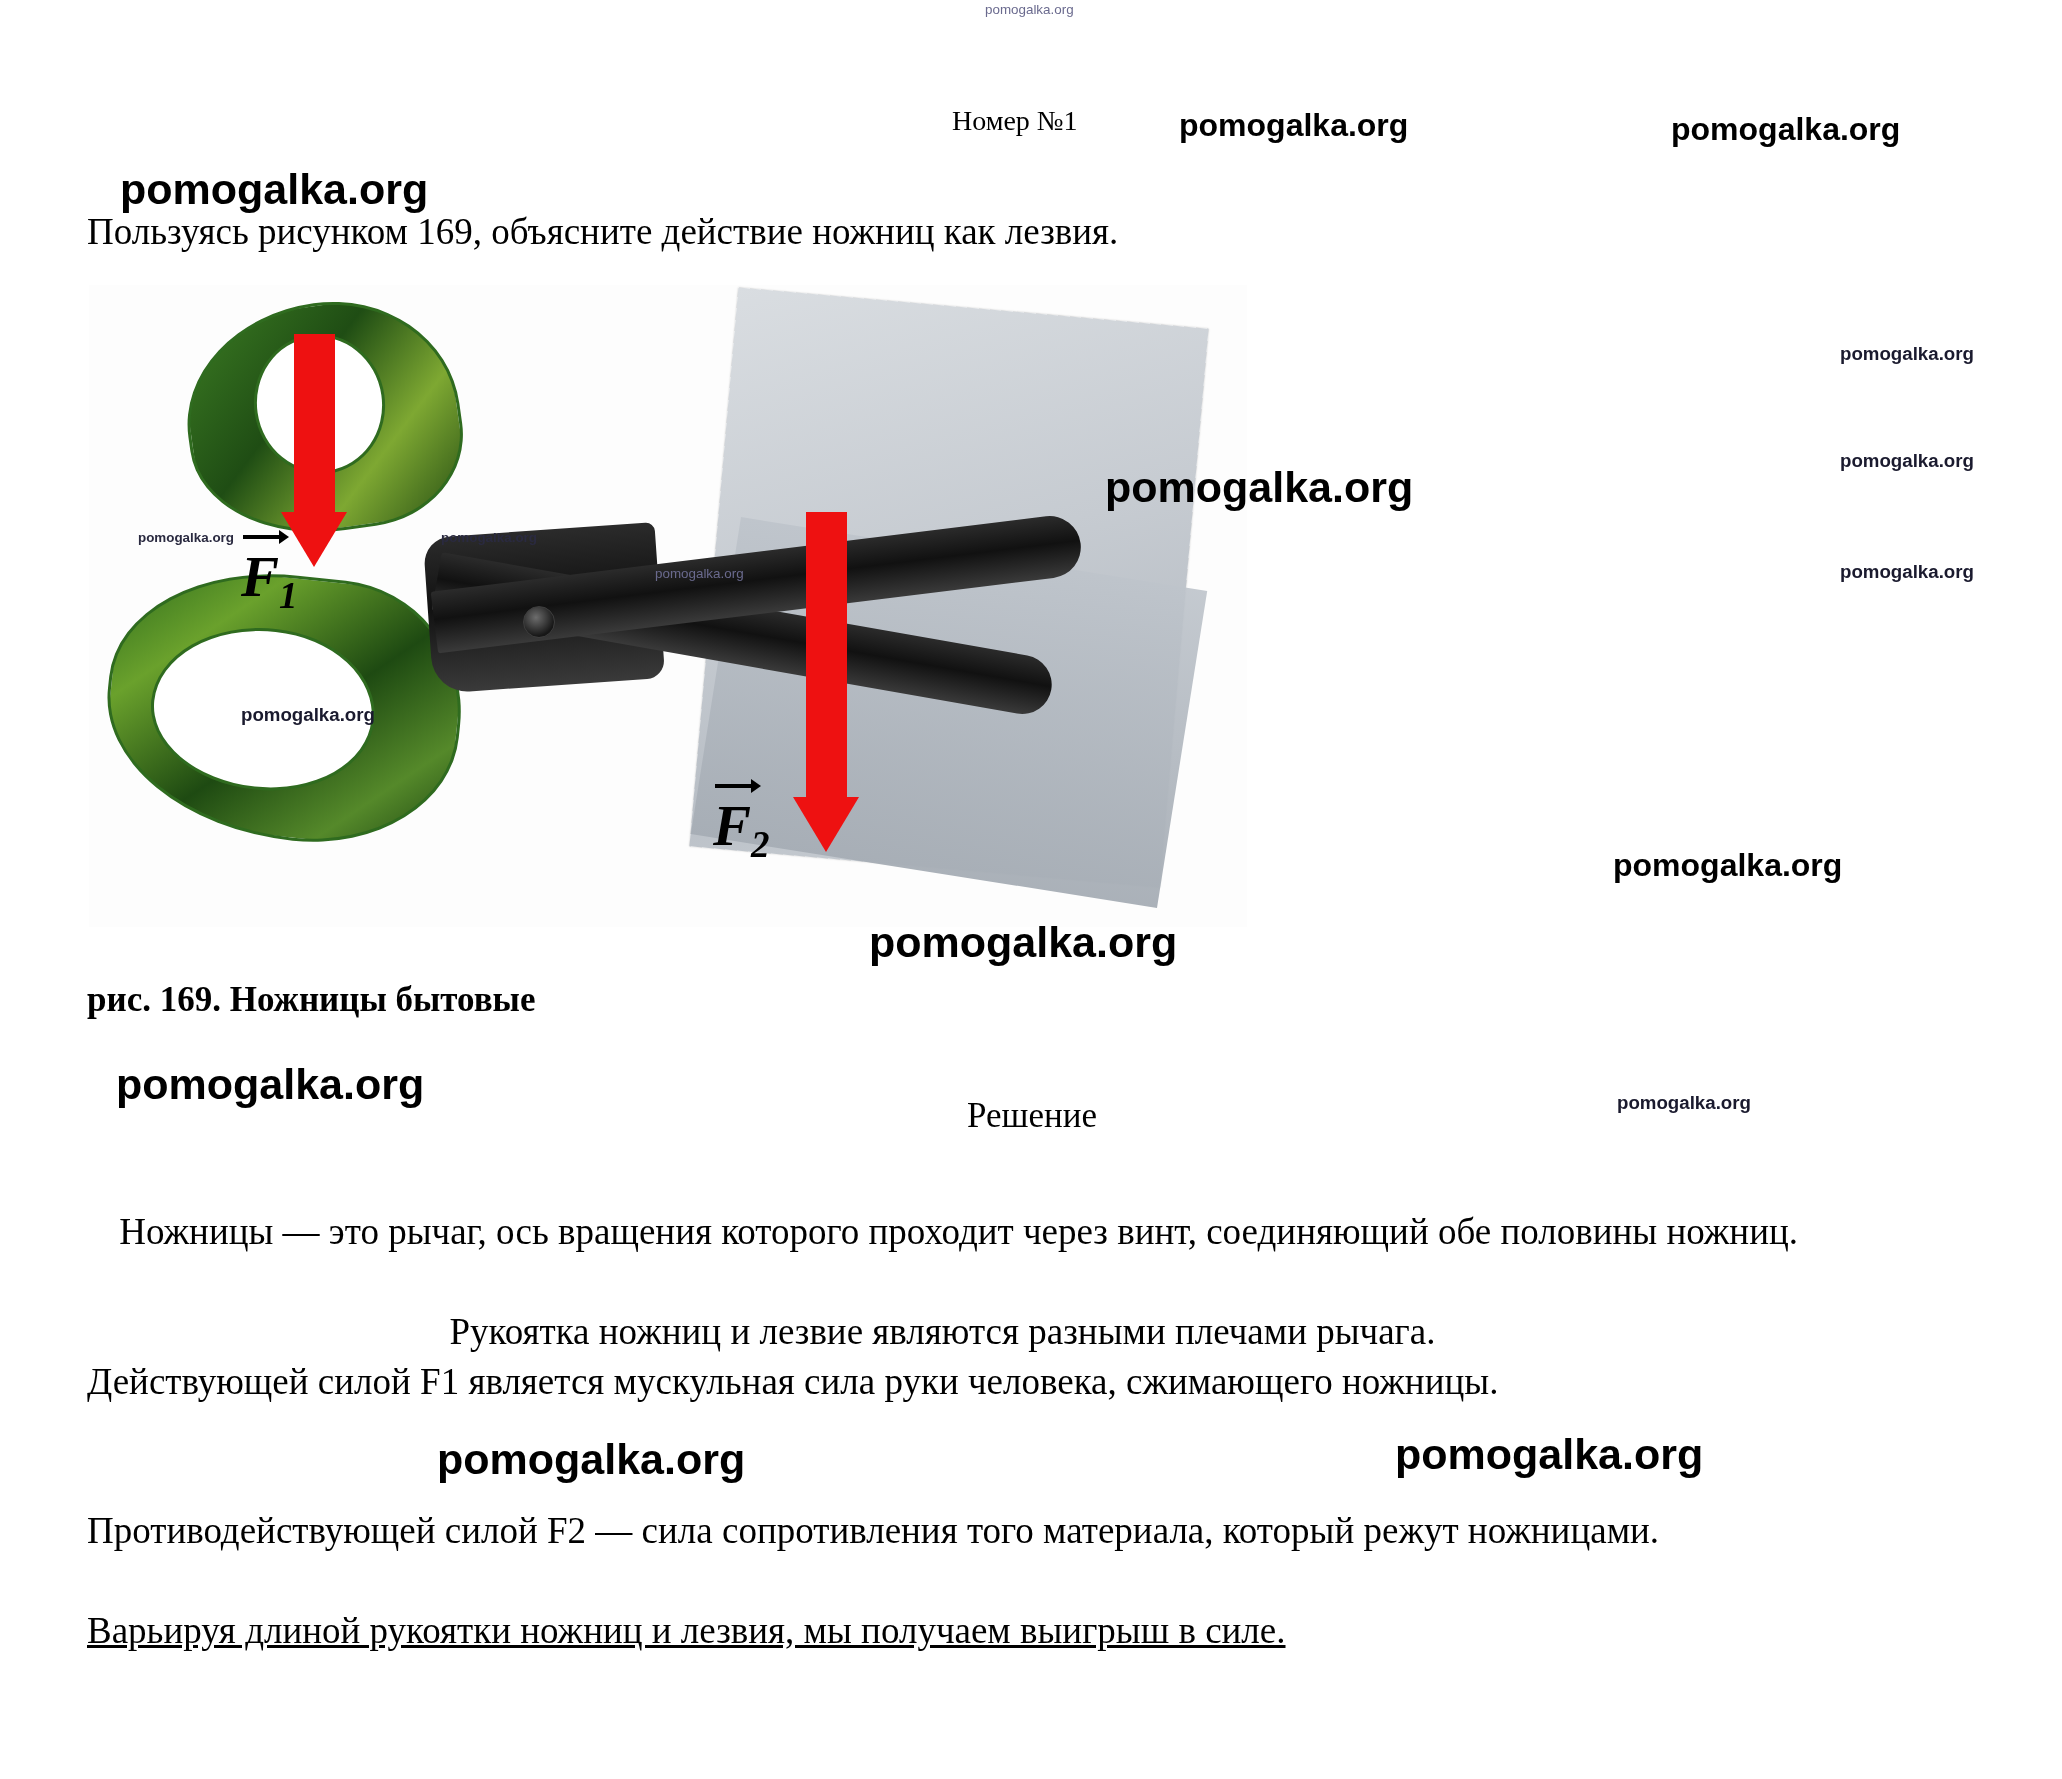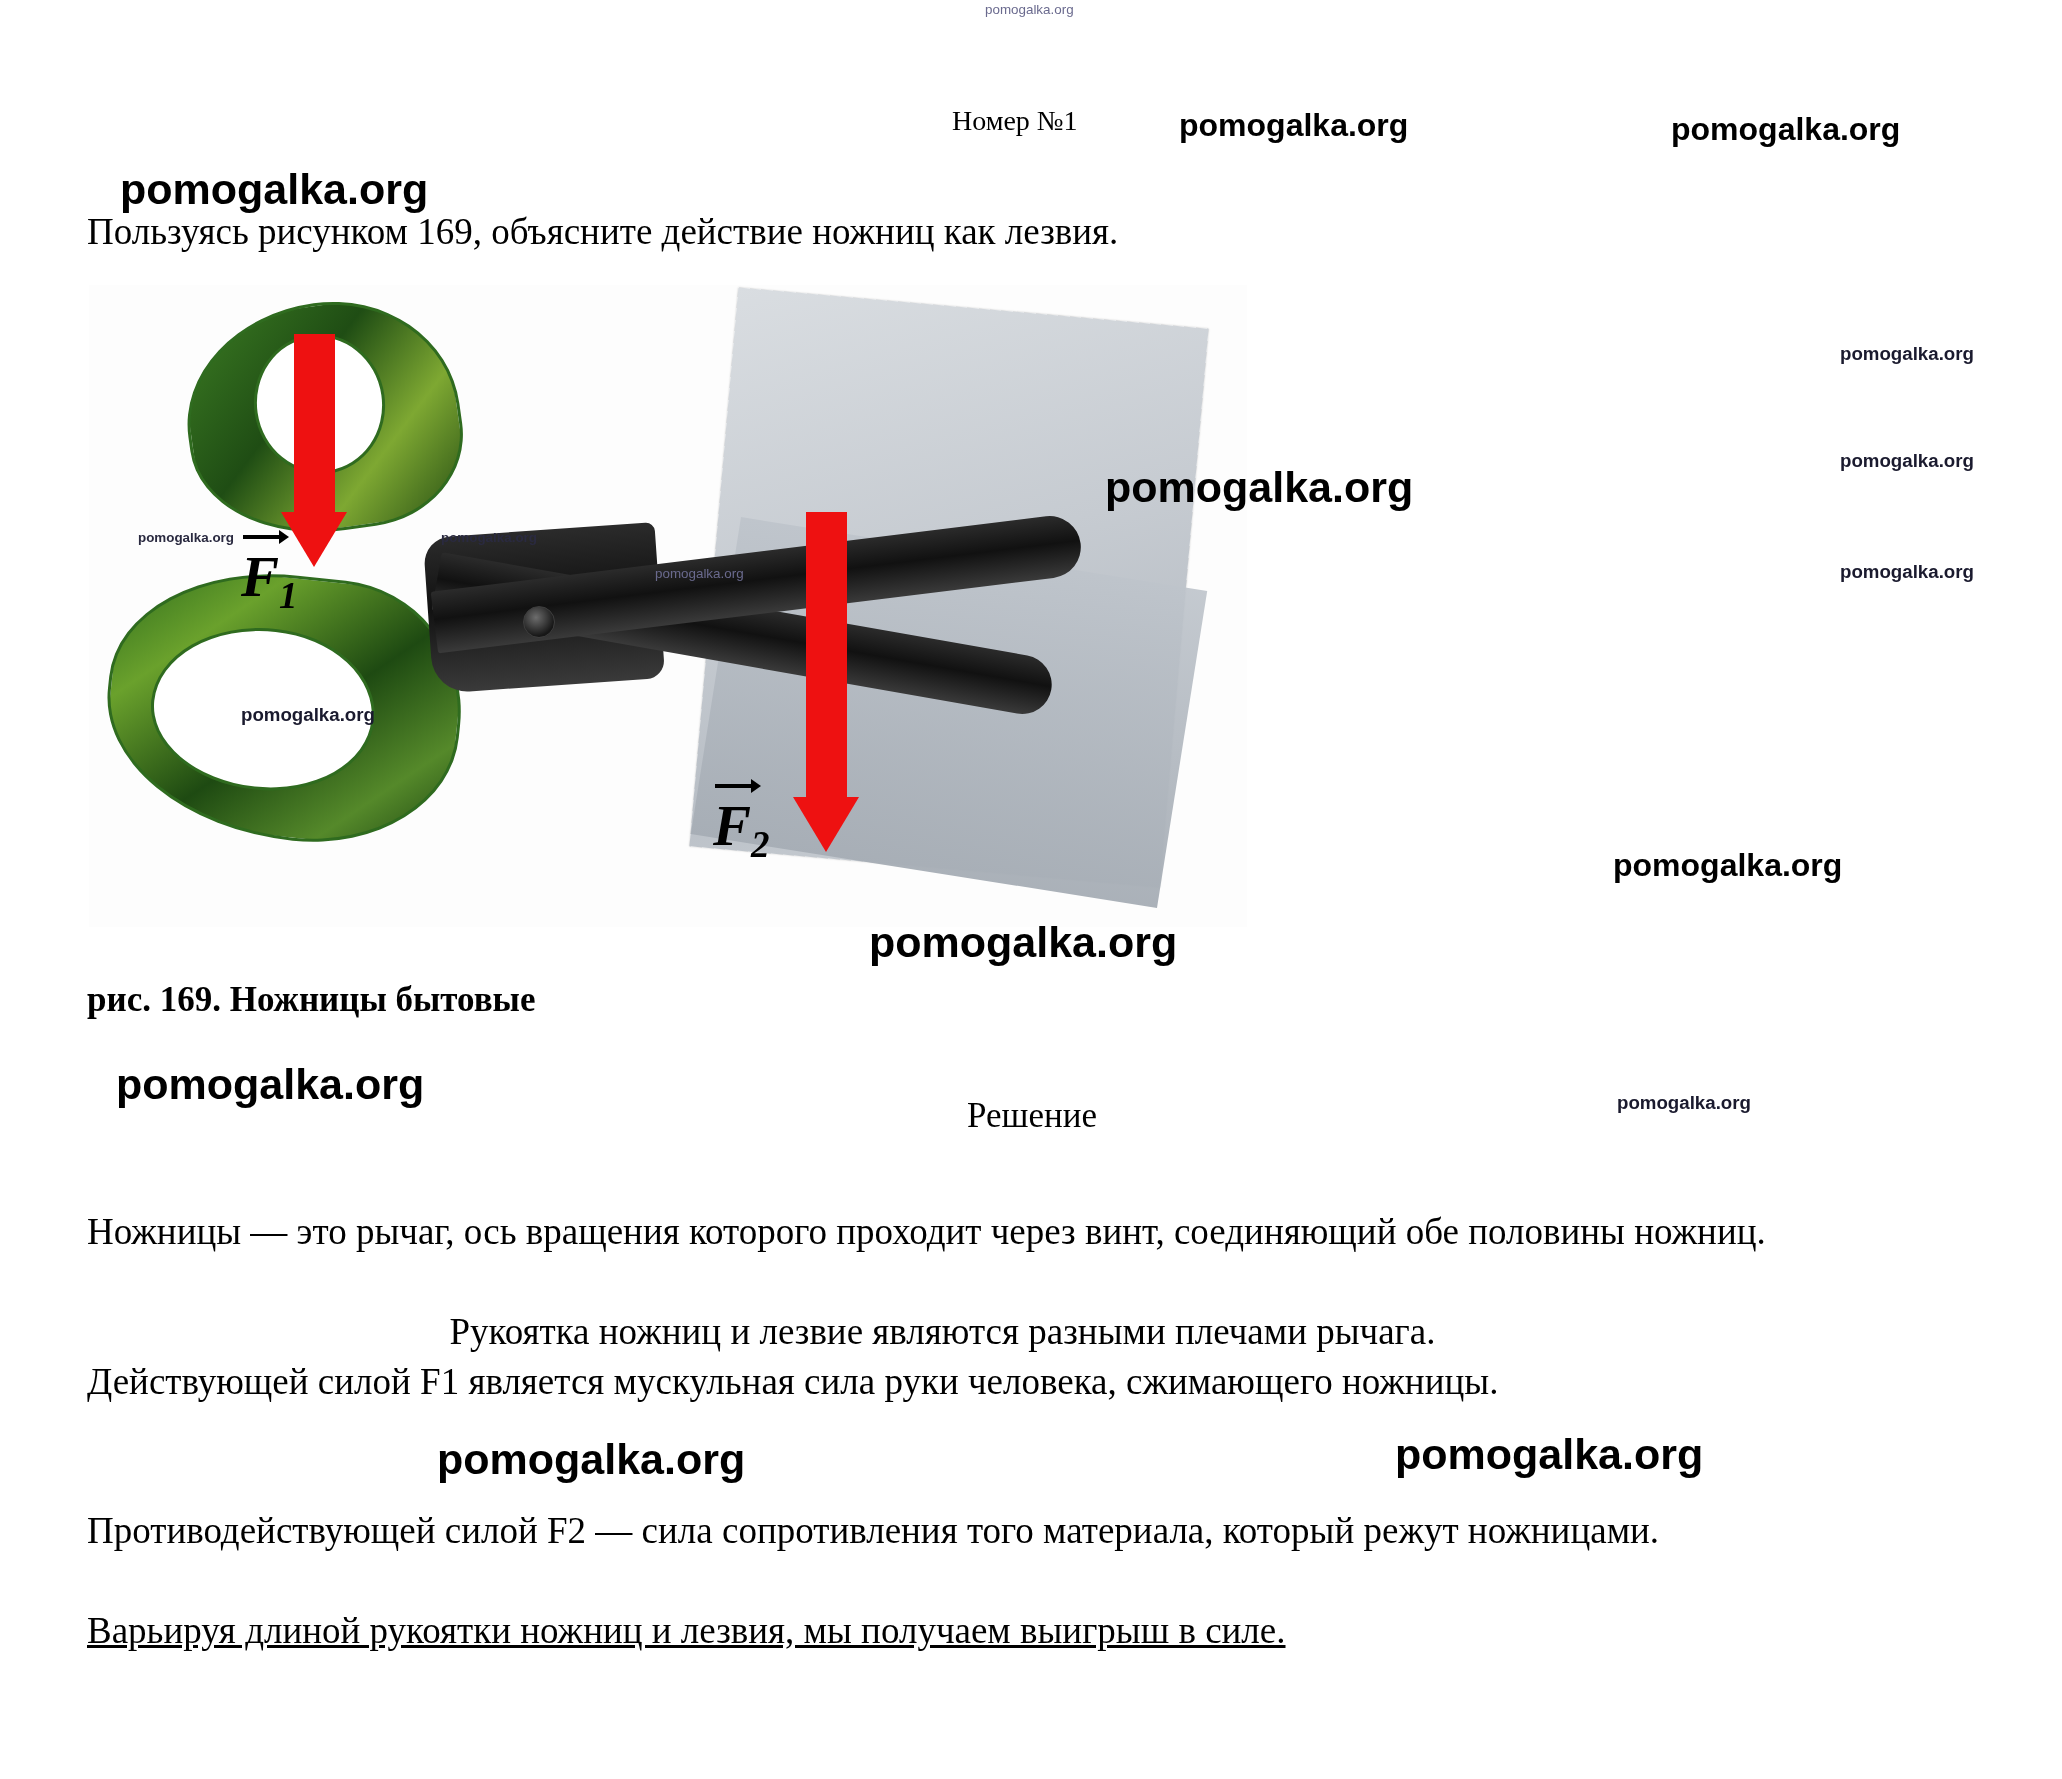--- a/index.html
+++ b/index.html
@@ -320,21 +320,21 @@
 <div class="wm wm-small" style="left:1840px; top:561px;">pomogalka.org</div>
 <div class="wm wm-med" style="left:1613px; top:847px;">pomogalka.org</div>
 
 <div class="fig-caption" style="left:87px; top:980px;">рис. 169. Ножницы бытовые</div>
 
 <div class="wm wm-big" style="left:116px; top:1060px;">pomogalka.org</div>
 
 <div class="solution-label" style="left:967px; top:1096px;">Решение</div>
 <div class="wm wm-small" style="left:1617px; top:1092px;">pomogalka.org</div>
 
-<div class="doc-text" style="left:87px; top:1207px; width:1711px;">Ножницы — это рычаг, ось вращения которого проходит через винт, соединяющий обе половины ножниц.</div>
+<div class="doc-text" style="left:87px; top:1207px; width:1711px;text-align:right;">Ножницы — это рычаг, ось вращения которого проходит через винт, соединяющий обе половины ножниц.</div>
 <div class="doc-text" style="left:87px; top:1307px; width:1711px;text-align:center;">Рукоятка ножниц и лезвие являются разными плечами рычага.</div>
 <div class="doc-text" style="left:87px; top:1357px; width:1711px;">Действующей силой F1 является мускульная сила руки человека, сжимающего ножницы.</div>
 <div class="doc-text" style="left:87px; top:1506px; width:1711px;">Противодействующей силой F2 — сила сопротивления того материала, который режут ножницами.</div>
 <div class="doc-text" style="left:87px; top:1606px; width:1764px;text-decoration:underline;">Варьируя длиной рукоятки ножниц и лезвия, мы получаем выигрыш в силе.</div>
 
 <div class="wm wm-big" style="left:437px; top:1435px;">pomogalka.org</div>
 <div class="wm wm-big" style="left:1395px; top:1430px;">pomogalka.org</div>
 
 
 </body></html>

